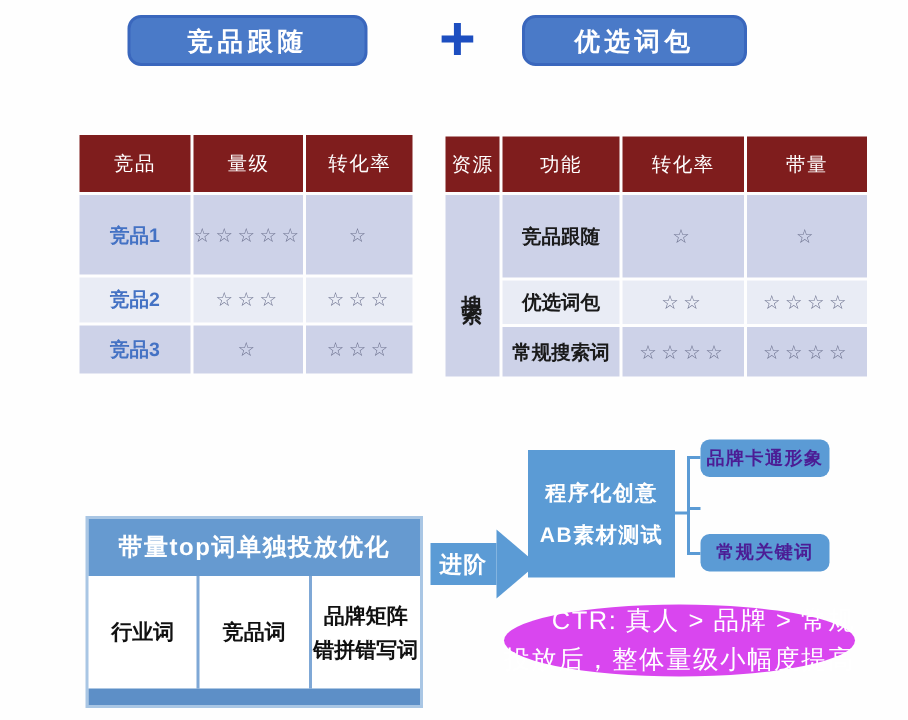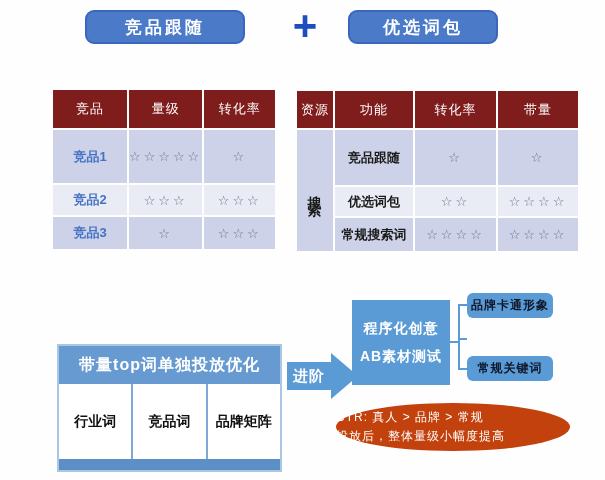--- a/index.html
+++ b/index.html
@@ -50,26 +50,26 @@
   .flow-box{position:absolute;left:352px;top:300px;width:98px;height:85px;background:#5b9bd5;
             color:#fff;font-size:14px;font-weight:bold;display:flex;flex-direction:column;
             align-items:center;justify-content:center;gap:10px;letter-spacing:1px;}
 
   
   .hline{position:absolute;height:2px;background:#5b9bd5;}
   .vline{position:absolute;width:2px;background:#5b9bd5;}
 
   
   .bubble{position:absolute;left:467px;width:86px;height:25px;background:#5b9bd5;border-radius:6px;
-          color:#0f172a;font-size:12px;font-weight:bold;display:flex;align-items:center;justify-content:center;letter-spacing:1px;}
+          color:#4c1d95;font-size:12px;font-weight:bold;display:flex;align-items:center;justify-content:center;letter-spacing:1px;}
 
   
-  .ellipse{position:absolute;left:336px;top:403px;width:234px;height:48px;background:#c2410c;
-           border-radius:50%;color:#fff;font-size:12px;display:flex;flex-direction:column;
-           align-items:flex-start;justify-content:center;line-height:1.55;letter-spacing:1px;}
+  .ellipse{position:absolute;left:336px;top:403px;width:234px;height:48px;background:#d946ef;
+           border-radius:50%;color:#fff;font-size:17px;display:flex;flex-direction:column;
+           align-items:flex-end;justify-content:center;line-height:1.55;letter-spacing:1px;}
 </style>
 </head>
 <body>
 
 <div class="canvas">
 
   <div class="pill pill-left">
     <span>竞品跟随</span>
   </div>
   <div class="plus">+</div>
@@ -135,20 +135,21 @@
     <div class="opt-header">带量top词单独投放优化</div>
     <div class="opt-body">
       <div class="opt-cell">
         <span>行业词</span>
       </div>
       <div class="opt-cell">
         <span>竞品词</span>
       </div>
       <div class="opt-cell">
         <span>品牌矩阵</span>
+        <span>错拼错写词</span>
       </div>
     </div>
     <div class="opt-strip"></div>
   </div>
 
   <div class="arrow-tail">
     <span>进阶</span>
   </div>
   <div class="arrow-head"></div>
 

